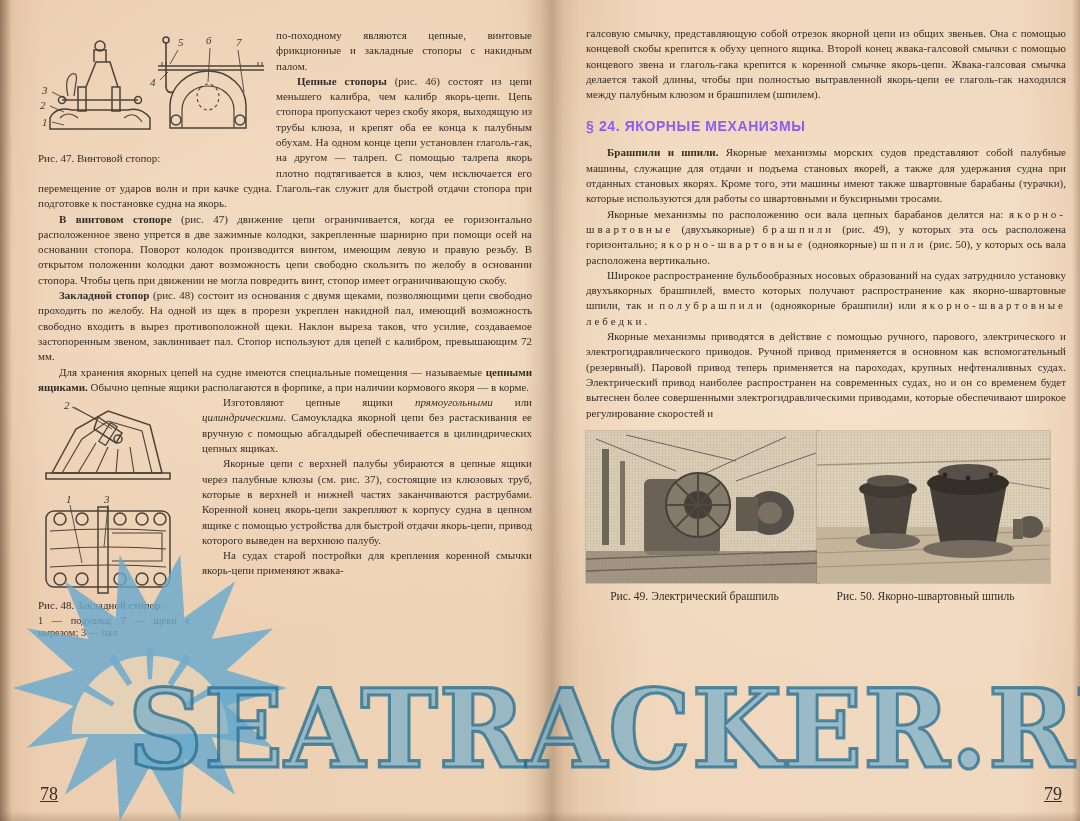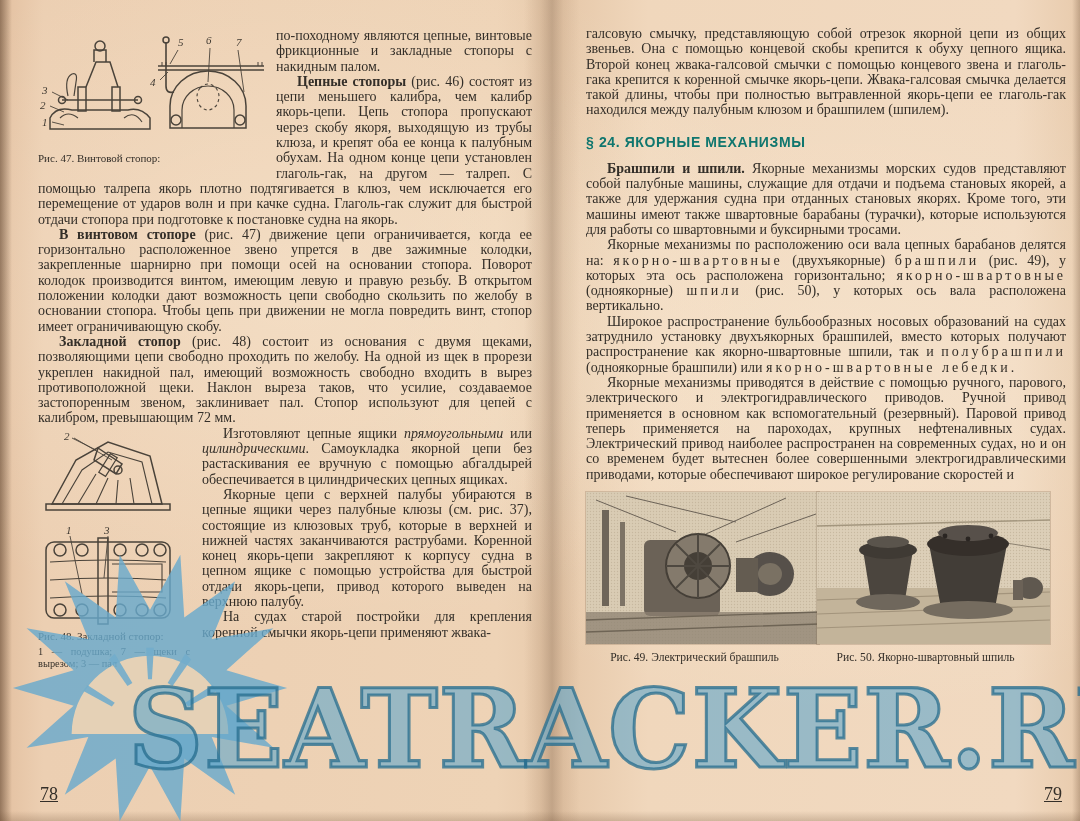--- a/index.html
+++ b/index.html
@@ -17,36 +17,36 @@
     background:linear-gradient(270deg,rgba(90,60,35,.28),rgba(90,60,35,0));z-index:3;}
   .edge-bottom{position:absolute;left:0;bottom:0;width:100%;height:10px;
     background:linear-gradient(0deg,rgba(90,60,35,.22),rgba(90,60,35,0));z-index:3;}
   .gutter{position:absolute;left:524px;top:0;width:56px;height:100%;z-index:1;
     background:linear-gradient(90deg,rgba(120,82,52,0) 0%,rgba(120,82,52,.14) 30%,rgba(86,55,32,.26) 50%,rgba(120,82,52,.10) 70%,rgba(120,82,52,0) 100%);}
 
   .page{position:absolute;top:0;z-index:2;}
   .page-left{left:38px;top:28px;width:494px;}
   .page-right{left:586px;top:26px;width:480px;}
 
-  p.para{margin:0;text-align:justify;font-size:14px;line-height:15.3px;}
+  p.para{margin:0;text-align:justify;font-size:11px;line-height:15.3px;}
   p.para.ind{text-indent:21px;}
   .b{font-weight:bold;}
   .i{font-style:italic;}
   .sp{letter-spacing:3px;}
 
   .figure{font-size:12.6px;}
   .fig47{float:left;width:228px;margin:2px 10px 6px 0;}
   .fig48{float:left;width:152px;margin:4px 12px 2px 0;}
   .figcap{margin-top:3px;text-align:left;font-size:11px;line-height:14px;}
   .figlegend{margin-top:3px;font-size:10.4px;line-height:11.8px;text-align:justify;color:#3a342d;}
   svg.lineart{display:block;}
   svg.lineart text{font-family:"Liberation Serif",serif;font-style:italic;font-size:11px;fill:#3f3931;}
 
   .heading{margin:16px 0 11px 0;font-family:"Liberation Sans",sans-serif;
-    font-weight:bold;font-size:14px;letter-spacing:.6px;color:#0f766e;}
+    font-weight:bold;font-size:14px;letter-spacing:.6px;color:#8b5cf6;}
 
   .photos{display:flex;gap:14px;margin-top:10px;}
   .photo{width:217px;}
   .photo-frame{width:233px;height:152px;overflow:hidden;box-shadow:0 0 0 1px rgba(120,95,70,.25);}
   .photocap{margin-top:7px;font-size:11.6px;line-height:13px;text-align:center;}
 
   .pagenum{position:absolute;font-size:18px;z-index:4;text-decoration:underline;}
   .pagenum-left{left:40px;bottom:16px;}
   .pagenum-right{right:18px;bottom:16px;margin-top:41px;}
 
@@ -113,20 +113,21 @@
       </g>
     </svg>
     <div class="figcap">Рис. 47. Винтовой стопор:</div>
   </div>
 
   <div>
       <p class="para"><span>по-походному являются цепные, винтовые фрикционные и закладные стопоры с накидным палом.</span></p>
       <p class="para ind"><span class="b">Цепные стопоры</span><span> (рис. 46) состоят из цепи меньшего калибра, чем калибр якорь-цепи. Цепь стопора пропускают через скобу якоря, выходящую из трубы клюза, и крепят оба ее конца к палубным обухам. На одном конце цепи установлен глаголь-гак, на другом — талреп. С помощью талрепа якорь плотно подтягивается в клюз, чем исключается его перемещение от ударов волн и при качке судна. Глаголь-гак служит для быстрой отдачи стопора при подготовке к постановке судна на якорь.</span></p>
       <p class="para ind"><span class="b">В винтовом стопоре</span><span> (рис. 47) движение цепи ограничивается, когда ее горизонтально расположенное звено упрется в две зажимные колодки, закрепленные шарнирно при помощи осей на основании стопора. Поворот колодок производится винтом, имеющим левую и правую резьбу. В открытом положении колодки дают возможность цепи свободно скользить по желобу в основании стопора. Чтобы цепь при движении не могла повредить винт, стопор имеет ограничивающую скобу.</span></p>
       <p class="para ind"><span class="b">Закладной стопор</span><span> (рис. 48) состоит из основания с двумя щеками, позволяющими цепи свободно проходить по желобу. На одной из щек в прорези укреплен накидной пал, имеющий возможность свободно входить в вырез противоположной щеки. Наклон выреза таков, что усилие, создаваемое застопоренным звеном, заклинивает пал. Стопор используют для цепей с калибром, превышающим 72 мм.</span></p>
+      <p class="para ind"><span>Для хранения якорных цепей на судне имеются специальные помещения — называемые </span><span class="b">цепными ящиками.</span><span> Обычно цепные ящики располагаются в форпике, а при наличии кормового якоря — в корме.</span></p>
     </div>
 
   <div class="figure fig48">
     <svg class="lineart" width="140" height="88" viewBox="0 0 140 88" fill="none" stroke="#4a433a" stroke-width="1.5">
       <path d="M14 74 L38 30 L70 12 L112 26 L124 74 Z"></path>
       <path d="M24 74 L44 40 L70 22 L104 32 L114 74" stroke-width="1.1"></path>
       <path d="M40 74 L58 44 M58 74 L70 48 M78 74 L80 50 M96 74 L92 48" stroke-width="1.1"></path>
       <path d="M60 18 L84 34 L78 44 L56 30 Z"></path>
       <rect x="66" y="24" width="8" height="22" transform="rotate(32 70 35)" stroke-width="1.2"></rect>
       <circle cx="80" cy="40" r="4"></circle>

